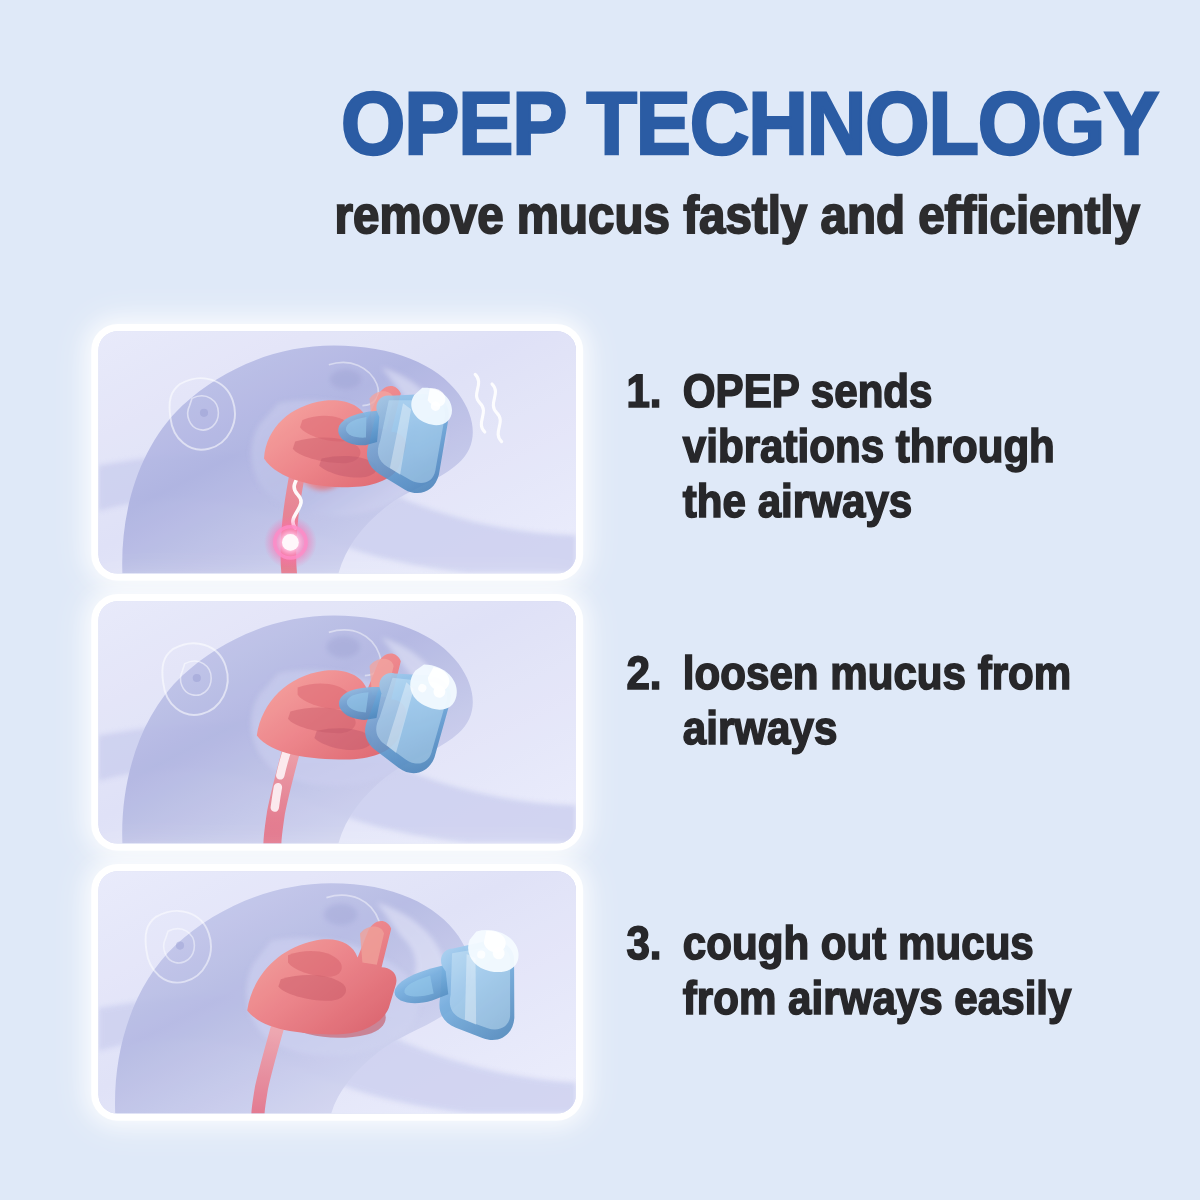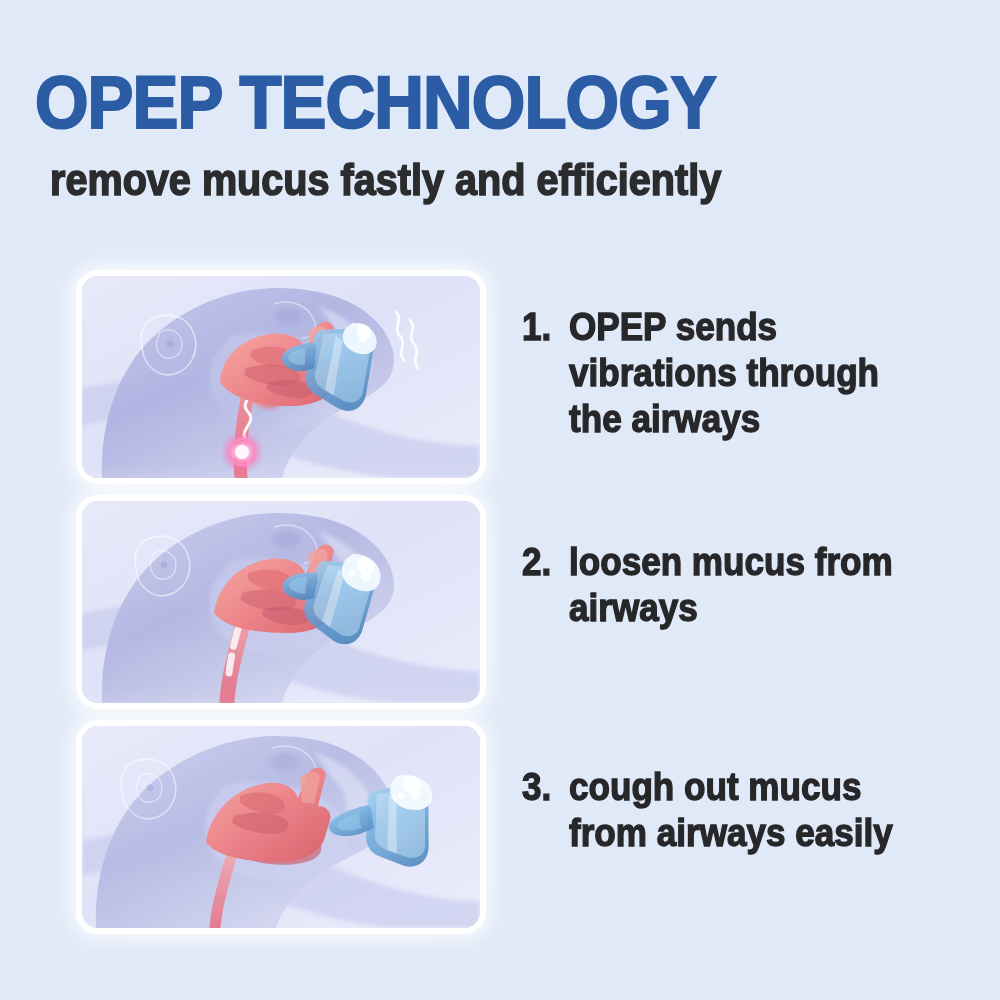--- a/index.html
+++ b/index.html
@@ -15,21 +15,21 @@
     overflow: hidden;
     position: relative;
   }
 
   
   .header {
     position: absolute;
     top: 0;
     left: 0;
     width: 1000px;
-    text-align: left;
+    text-align: right;
   }
   .main-title {
     margin: 0;
     padding-top: 66px;
     font-family: "Liberation Sans Narrow", "Liberation Sans", sans-serif;
     font-size: 74px;
     line-height: 74px;
     font-weight: 700;
     letter-spacing: -1px;
     color: #2b5ca4;

